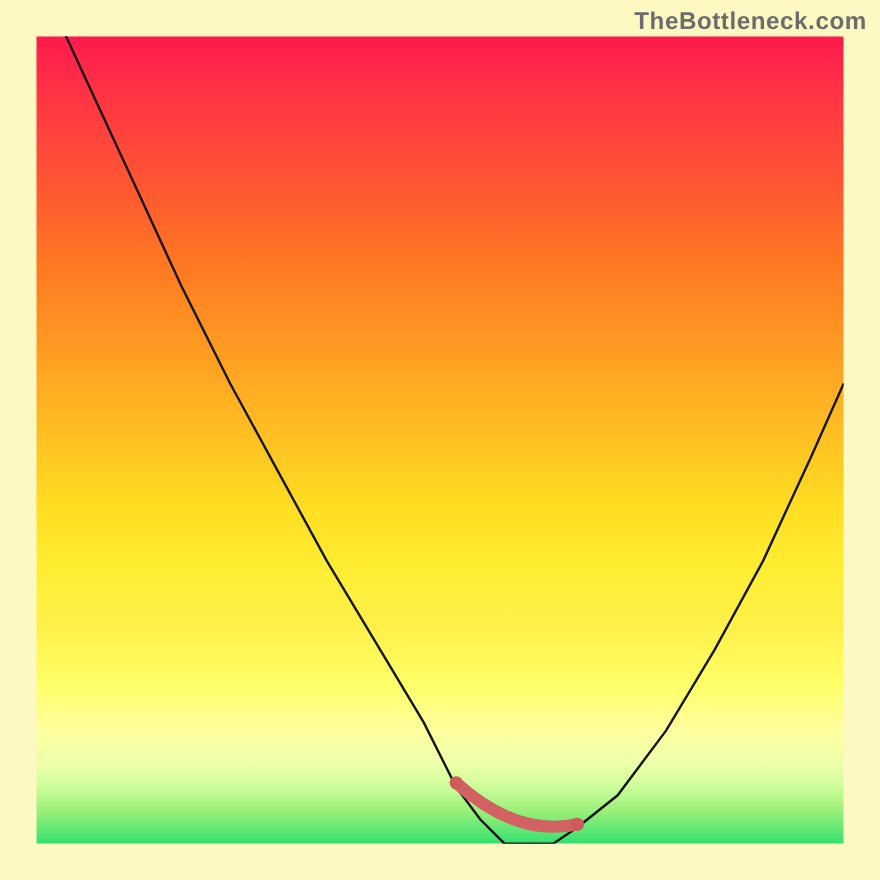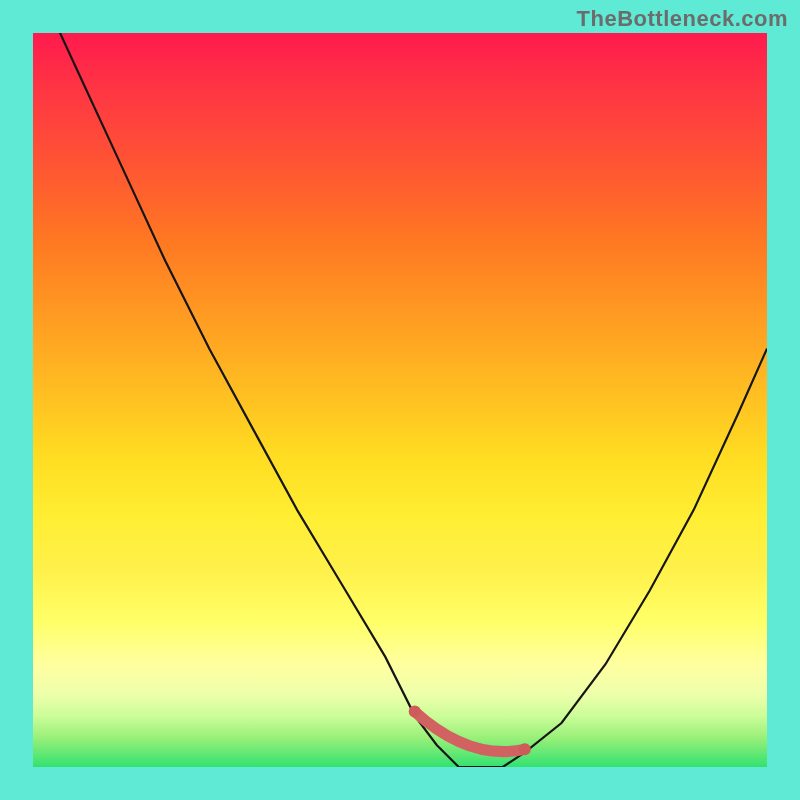--- a/index.html
+++ b/index.html
@@ -8,21 +8,21 @@
     width: 800px;
     height: 800px;
     background: #000;
     font-family: Arial, Helvetica, sans-serif;
     overflow: hidden;
   }
   .frame {
     position: relative;
     width: 800px;
     height: 800px;
-    background: #5eead4;
+    background: #fef9c3;
   }
   .watermark {
     position: absolute;
     top: 6px;
     right: 12px;
     color: #6c6c6c;
     font-size: 22px;
     font-weight: 600;
     letter-spacing: 0.5px;
     z-index: 10;

